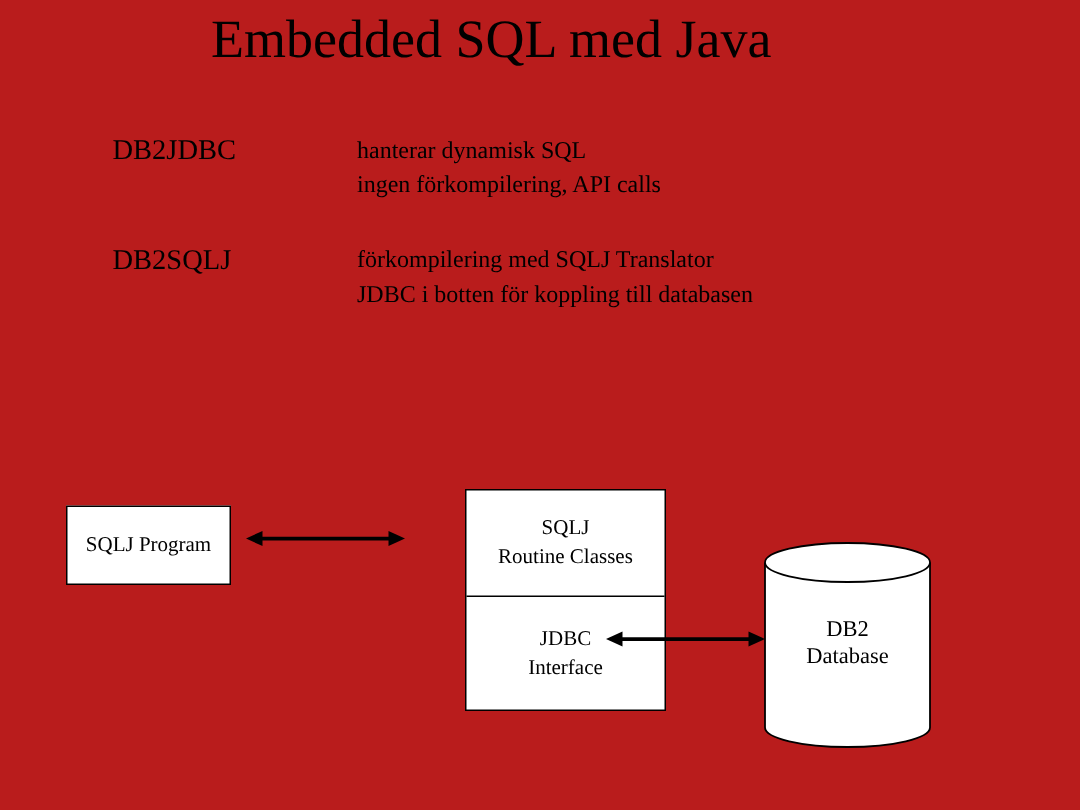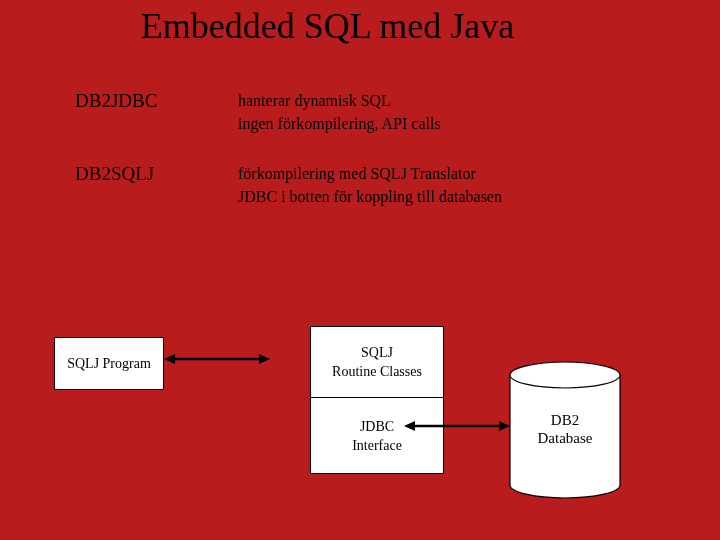--- a/index.html
+++ b/index.html
@@ -43,21 +43,21 @@
   .row2 { top: 162px; }
   .box {
     position: absolute;
     box-sizing: border-box;
     border: 1px solid #000000;
     background: #ffffff;
     font-size: 14px;
     text-align: center;
   }
   .left-box {
-    left: 54px;
+    left: 44px;
     top: 337px;
     width: 110px;
     height: 53px;
     display: flex;
     align-items: center;
     justify-content: center;
     white-space: nowrap;
   }
   .mid-box {
     left: 270px;

